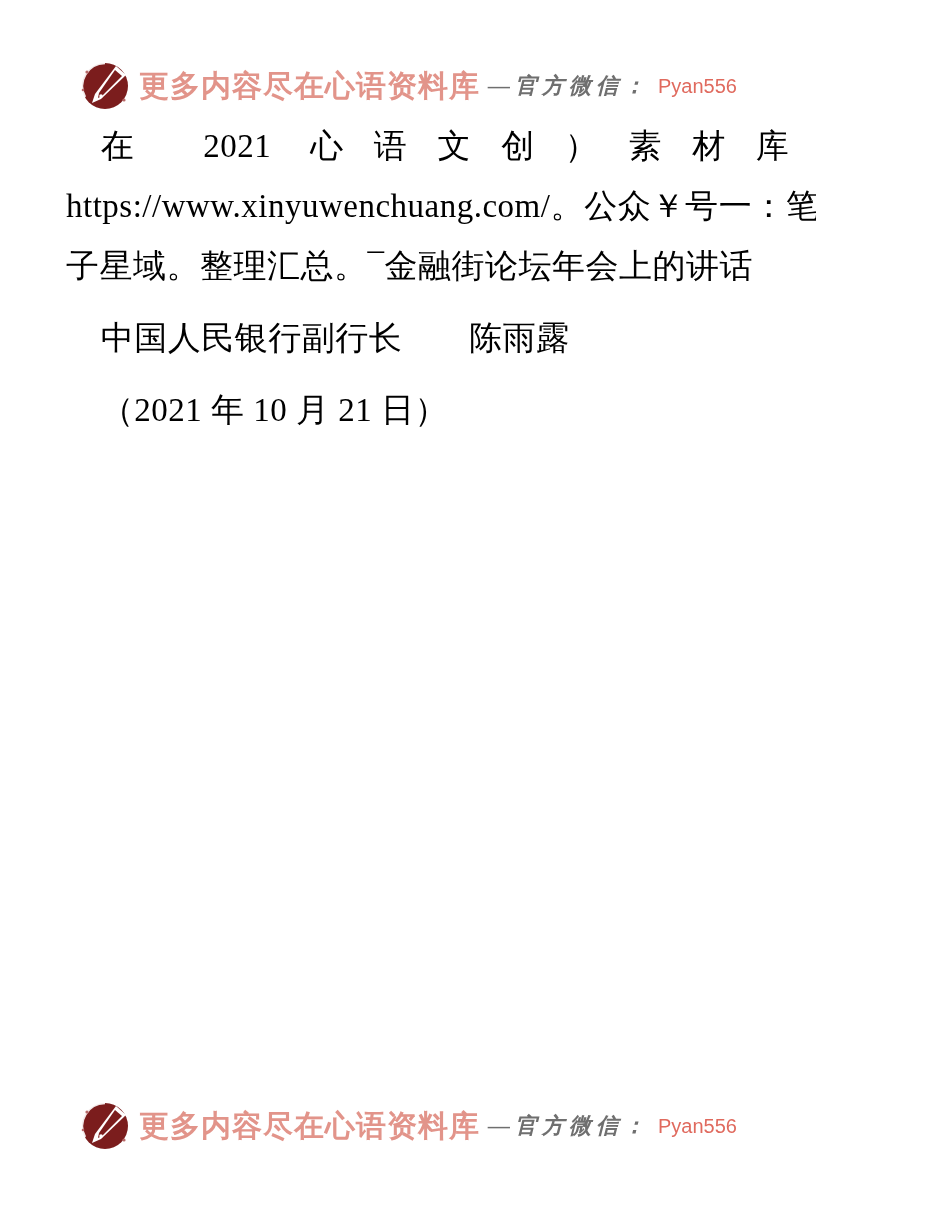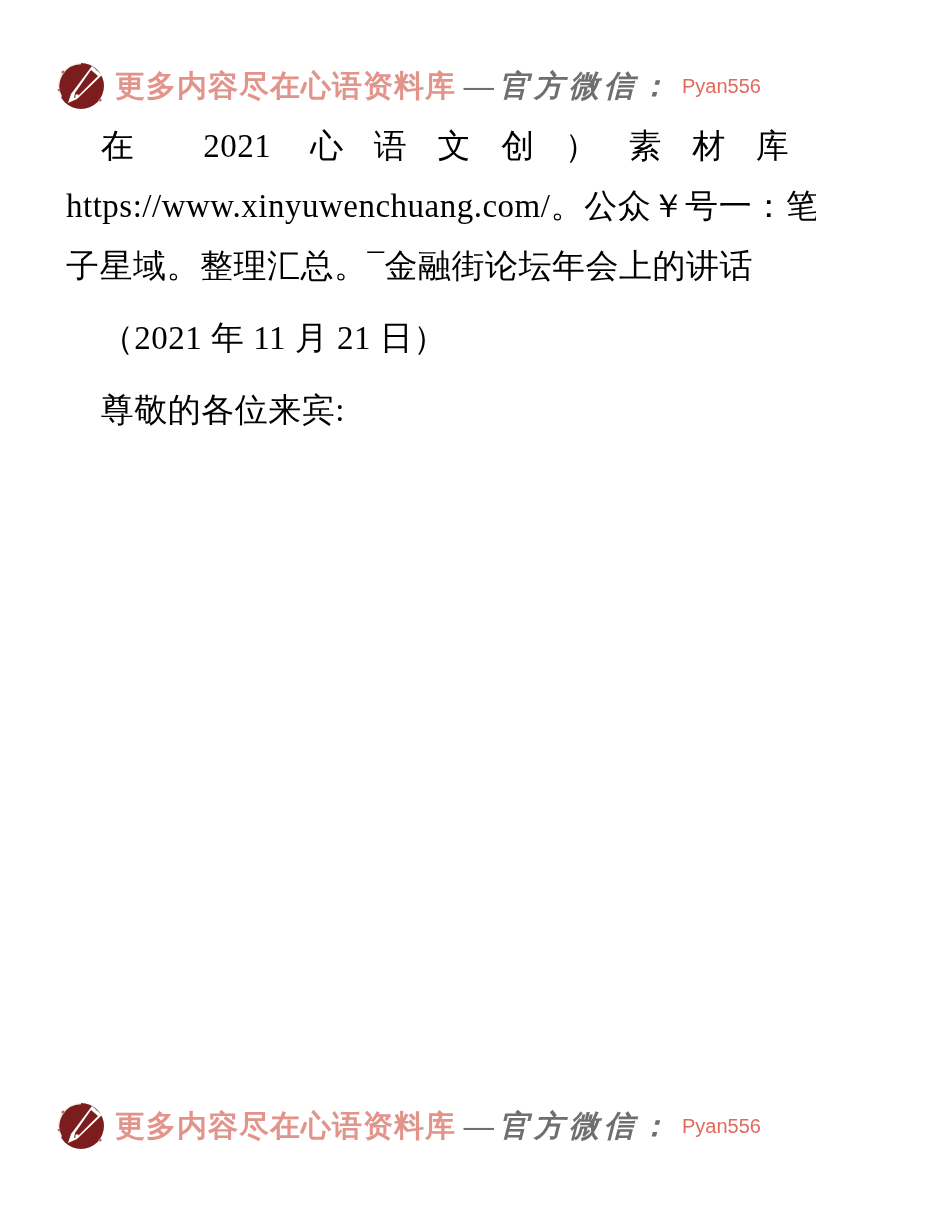--- a/index.html
+++ b/index.html
@@ -20,21 +20,21 @@
   .watermark.header{top:60px;}
   .watermark.footer{top:1100px;}
   .logo{display:inline-flex;}
   .logo svg{display:block;}
   .brand{
     font-size:30px;font-weight:bold;
     color:var(--brand-color,#e2948a);
     letter-spacing:1px;
   }
   .official{
-    font-size:30px;
+    font-size:22px;
     color:var(--gray-color,#6f6f6f);
     font-style:italic;
     letter-spacing:5px;
     font-weight:bold;
   }
   .wid{
     font-size:20px;
     color:var(--wechat-color,#e06a5e);
     font-family:"Liberation Sans","DejaVu Sans",sans-serif;
   }
@@ -71,22 +71,22 @@
         <circle cx="4" cy="30" r="1.3" fill="#b86a6a"></circle>
       </svg>
     </span>
     <span class="brand">更多内容尽在心语资料库</span>
     <span class="official">—官方微信：</span>
     <span class="wid">Pyan556</span>
   </div>
 
   <div class="content">
     <p class="para">在 2021 心语文创）素材库：https://www.xinyuwenchuang.com/。公众￥号一：笔杆子星域。整理汇总。¯金融街论坛年会上的讲话</p>
-    <p class="para">（2021 年 11 月 21 日）</p>
-    <p class="para">尊敬的各位来宾:</p>
+    <p class="para">中国人民银行副行长　　陈雨露</p>
+    <p class="para">（2021 年 10 月 21 日）</p>
   </div>
 
   <div class="watermark footer">
     <span class="logo">
       <svg width="52" height="52" viewBox="0 0 52 52">
         <circle cx="26" cy="26" r="23" fill="#7b1d1d"></circle>
         <path d="M26 3 A23 23 0 0 0 6 37" stroke="#ffffff" stroke-width="2.5" fill="none" opacity="0.9"></path>
         <polygon points="37,6 47,15 22,39 13,43 16,34" fill="#ffffff"></polygon>
         <polygon points="36,10 43,16 23,36 19,38 20,33" fill="#7b1d1d"></polygon>
         <circle cx="22" cy="36" r="1.8" fill="#ffffff"></circle>

